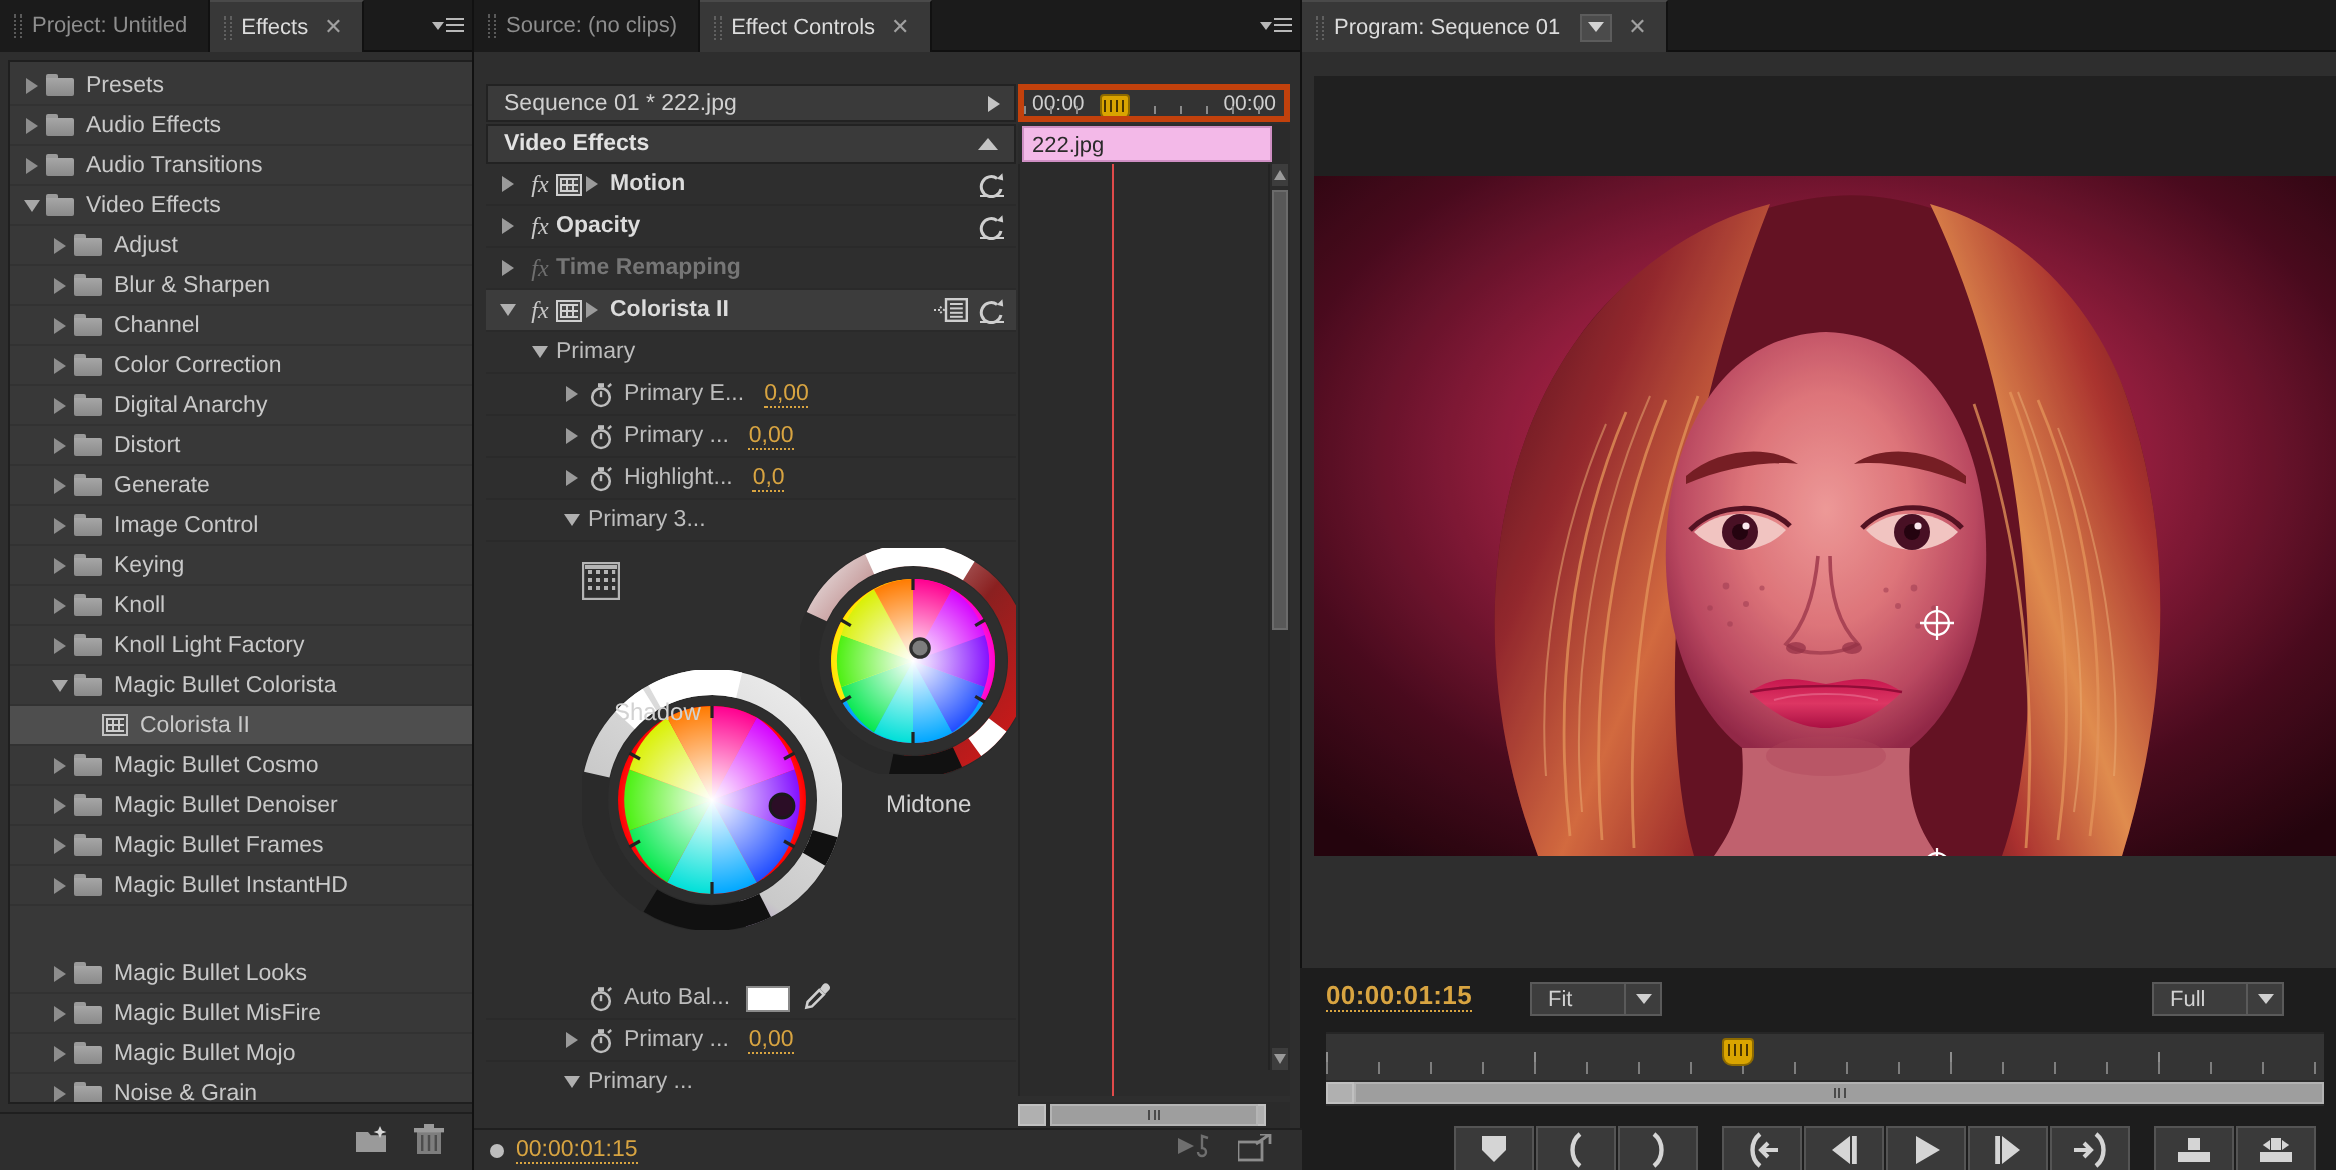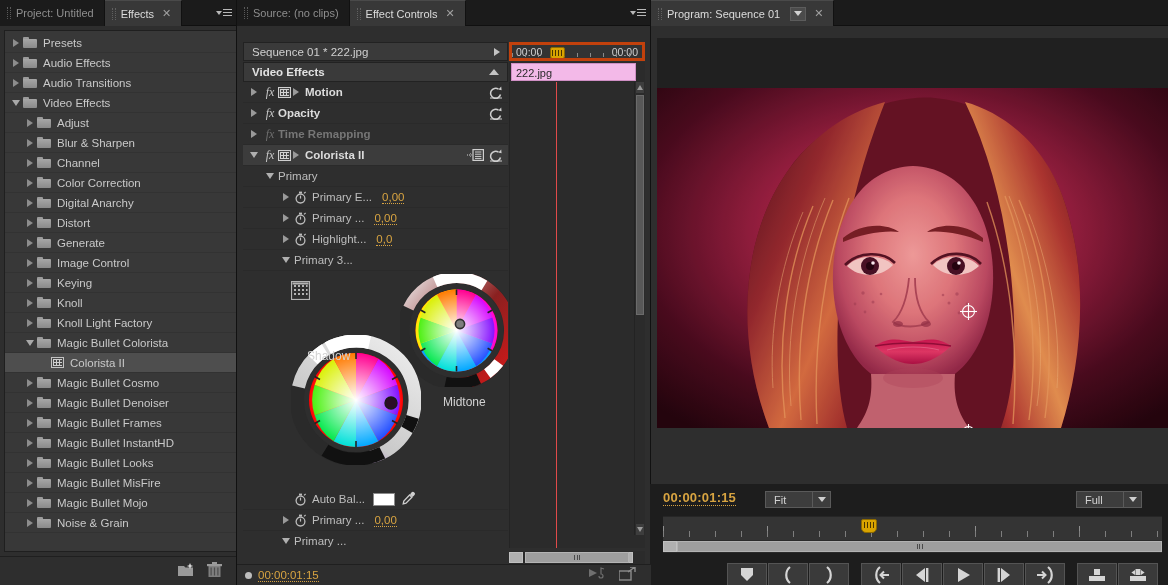--- a/index.html
+++ b/index.html
@@ -541,21 +541,21 @@
           <div class="row" style="padding-left: 18px;">
             <span class="tw">
               <span class="tri-r"></span>
             </span>
             <span class="folder">
               <b></b>
               <i></i>
             </span>
             <span class="rowlabel">Magic Bullet InstantHD</span>
           </div>
-          <div class="row" style="padding-left: 18px;">
+          <div class="row" style="padding-left: 18px; margin-top: 24px;">
             <span class="tw">
               <span class="tri-r"></span>
             </span>
             <span class="folder">
               <b></b>
               <i></i>
             </span>
             <span class="rowlabel">Magic Bullet Looks</span>
           </div>
           <div class="row" style="padding-left: 18px;">

